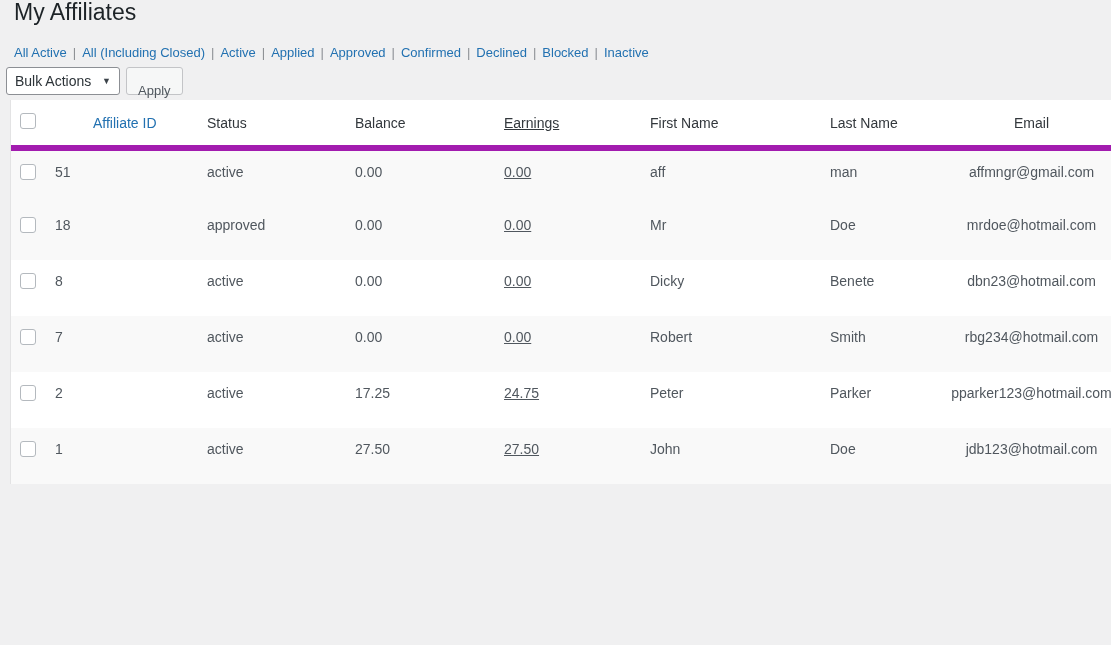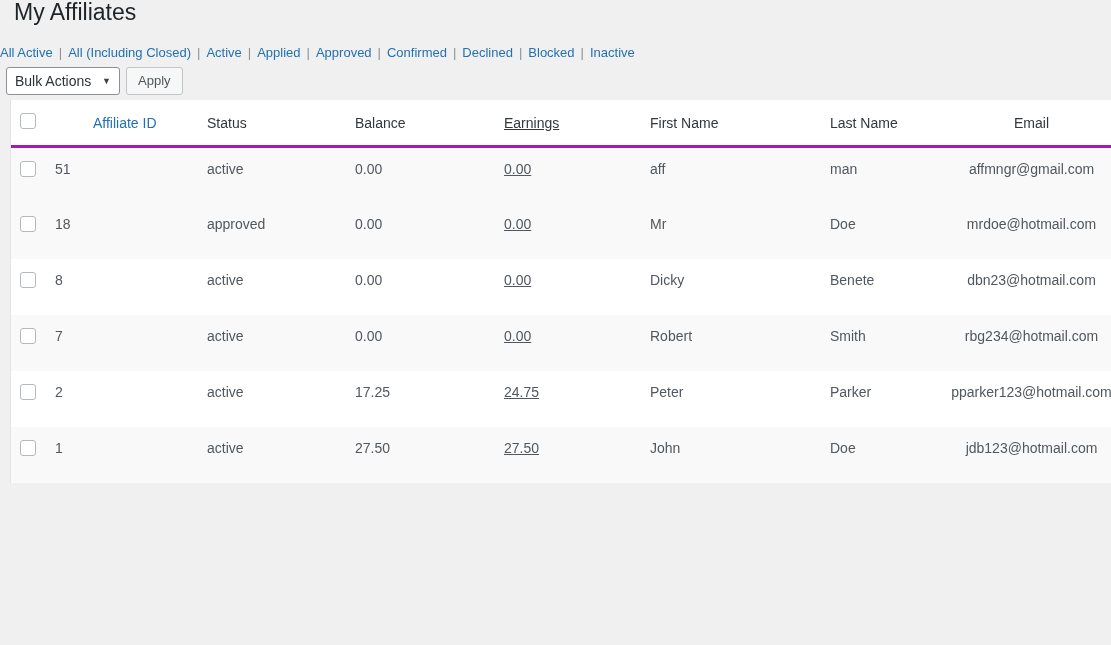--- a/index.html
+++ b/index.html
@@ -32,21 +32,21 @@
     color: #1d2327;
     position: absolute;
     top: -2px;
     left: 0;
     white-space: nowrap;
   }
 
   .subsubsub {
     position: absolute;
     top: 43px;
-    left: 0;
+    left: 14px;
     font-size: 13px;
     line-height: 20px;
     color: #646970;
     white-space: nowrap;
   }
   .subsubsub a {
     color: #2271b1;
     text-decoration: none;
   }
   .subsubsub .sep {
@@ -90,21 +90,21 @@
     transform: translateY(-50%);
     font-size: 9px;
     color: #3c434a;
     pointer-events: none;
     line-height: 1;
   }
 
   .apply-btn {
     box-sizing: border-box;
     height: 28px;
-    padding: 0 11px;
+    padding: 10px 11px;
     font-family: "Liberation Sans", sans-serif;
     font-size: 13px;
     line-height: 26px;
     color: #50575e;
     background: #f6f7f7;
     border: 1px solid #c3c4c7;
     border-radius: 3px;
     cursor: pointer;
     text-align: center;
   }
@@ -122,21 +122,21 @@
   table.wp-list-table {
     border-collapse: collapse;
     table-layout: fixed;
     width: 1101px;
     background: #fff;
     font-size: 14px;
   }
 
   table.wp-list-table thead th {
     background: #fff;
-    border-bottom: 3px solid #a21caf;
+    border-bottom: 6px solid #a21caf;
     text-align: left;
     font-weight: 400;
     color: #32373c;
     font-size: 14px;
     padding: 0;
     height: 45px;
     vertical-align: middle;
   }
   thead th .hd {
     display: block;

